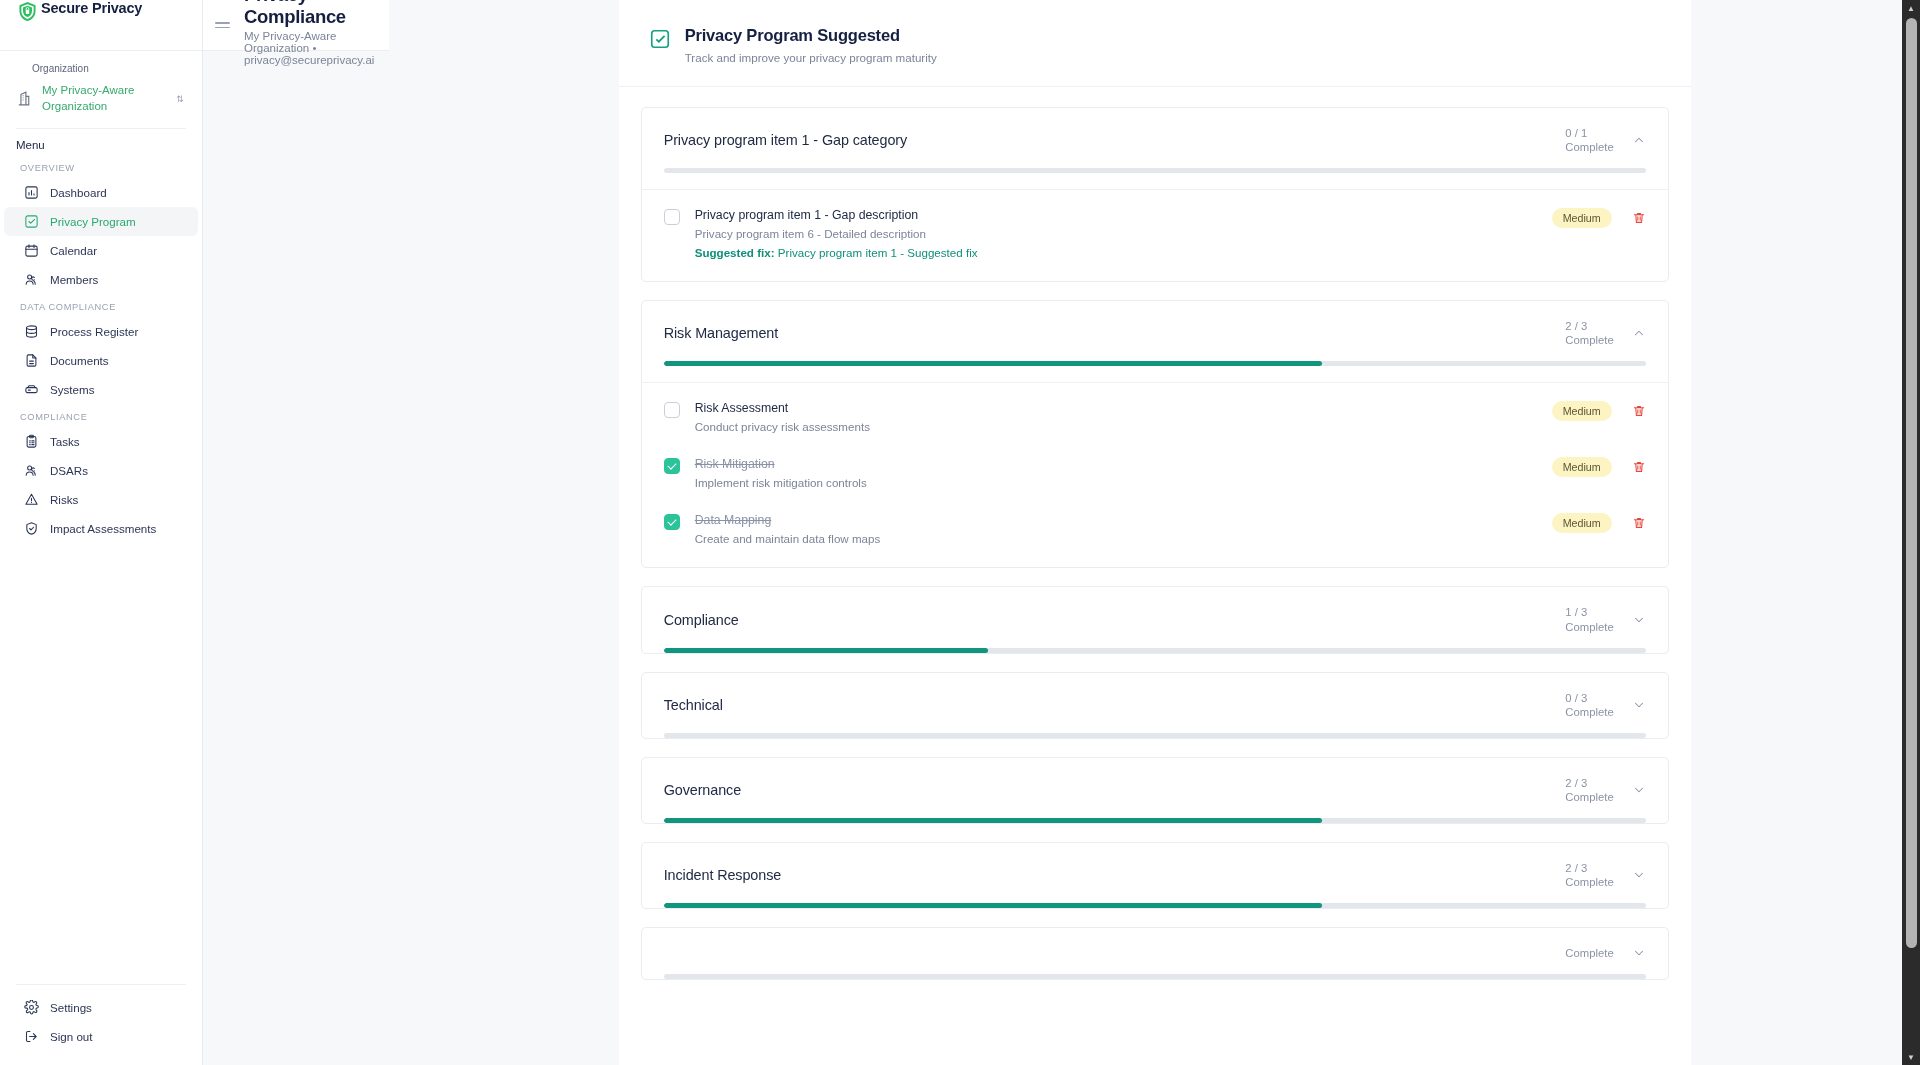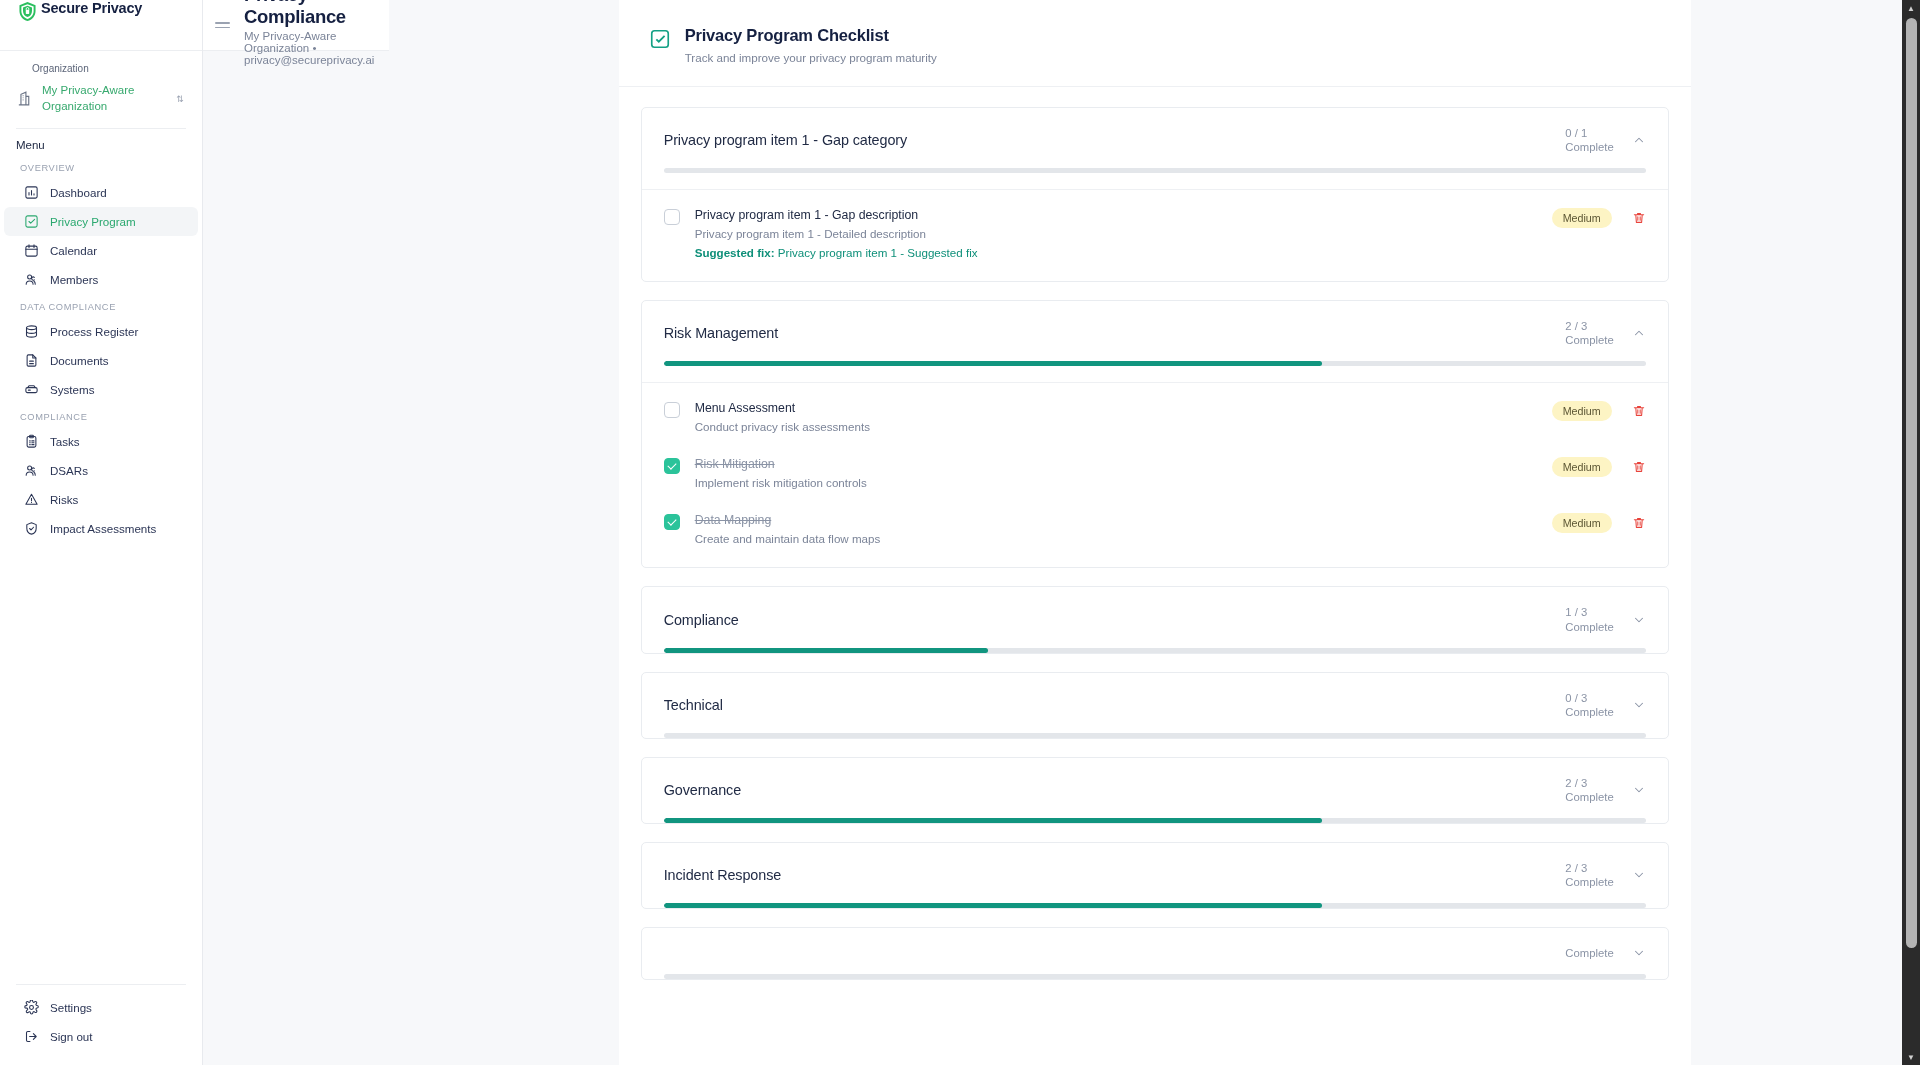--- a/index.html
+++ b/index.html
@@ -314,21 +314,21 @@
       <div class="content-canvas">
 
         <div class="card-head">
           <span class="card-head-icon">
             <svg viewBox="0 0 24 24" width="22" height="22" fill="none" stroke="#14a085" stroke-width="1.8">
               <rect x="3" y="3" width="18" height="18" rx="3"></rect>
               <path d="M8 12.3l2.7 2.7L17 8.6" stroke-width="2"></path>
             </svg>
           </span>
           <div class="card-head-text">
-            <div class="card-title">Privacy Program Checklist</div>
+            <div class="card-title">Privacy Program Suggested</div>
             <div class="card-sub">Track and improve your privacy program maturity</div>
           </div>
         </div>
 
         <div class="sections" id="sections">
             <div class="section-card">
               <div class="section-head">
                 <div class="section-name">Privacy program item 1 - Gap category</div>
                 <div class="section-count">
                   <div>0 / 1</div>
@@ -342,21 +342,21 @@
                 <div class="section-bar">
                   <div style="width:0%"></div>
                 </div>
               </div>
               <div class="section-divider"></div>
               <div class="section-body">
                 <div class="task">
                   <div class="chk"></div>
                   <div class="task-body">
                     <div class="task-title">Privacy program item 1 - Gap description</div>
-                    <div class="task-desc">Privacy program item 1 - Detailed description</div>
+                    <div class="task-desc">Privacy program item 6 - Detailed description</div>
                     <div class="task-fix"><b>Suggested fix:</b> <span>Privacy program item 1 - Suggested fix</span></div>
                   </div>
                   <div class="task-right">
                     <span class="badge">Medium</span>
                     <span class="trash"><svg viewBox="0 0 24 24" width="14" height="14" fill="none" stroke="currentColor" stroke-width="1.8" stroke-linecap="round" stroke-linejoin="round">
                         <path d="M4 6.5h16M9.5 6.5V4.5h5v2M6.5 6.5l1 13h9l1-13"></path>
                         <path d="M10 10v6M14 10v6"></path>
                       </svg></span>
                   </div>
                 </div>
@@ -376,21 +376,21 @@
               <div class="section-bar-wrap">
                 <div class="section-bar">
                   <div style="width:67%"></div>
                 </div>
               </div>
               <div class="section-divider"></div>
               <div class="section-body">
                 <div class="task">
                   <div class="chk"></div>
                   <div class="task-body">
-                    <div class="task-title">Menu Assessment</div>
+                    <div class="task-title">Risk Assessment</div>
                     <div class="task-desc">Conduct privacy risk assessments</div>
                   </div>
                   <div class="task-right">
                     <span class="badge">Medium</span>
                     <span class="trash"><svg viewBox="0 0 24 24" width="14" height="14" fill="none" stroke="currentColor" stroke-width="1.8" stroke-linecap="round" stroke-linejoin="round">
                         <path d="M4 6.5h16M9.5 6.5V4.5h5v2M6.5 6.5l1 13h9l1-13"></path>
                         <path d="M10 10v6M14 10v6"></path>
                       </svg></span>
                   </div>
                 </div>

